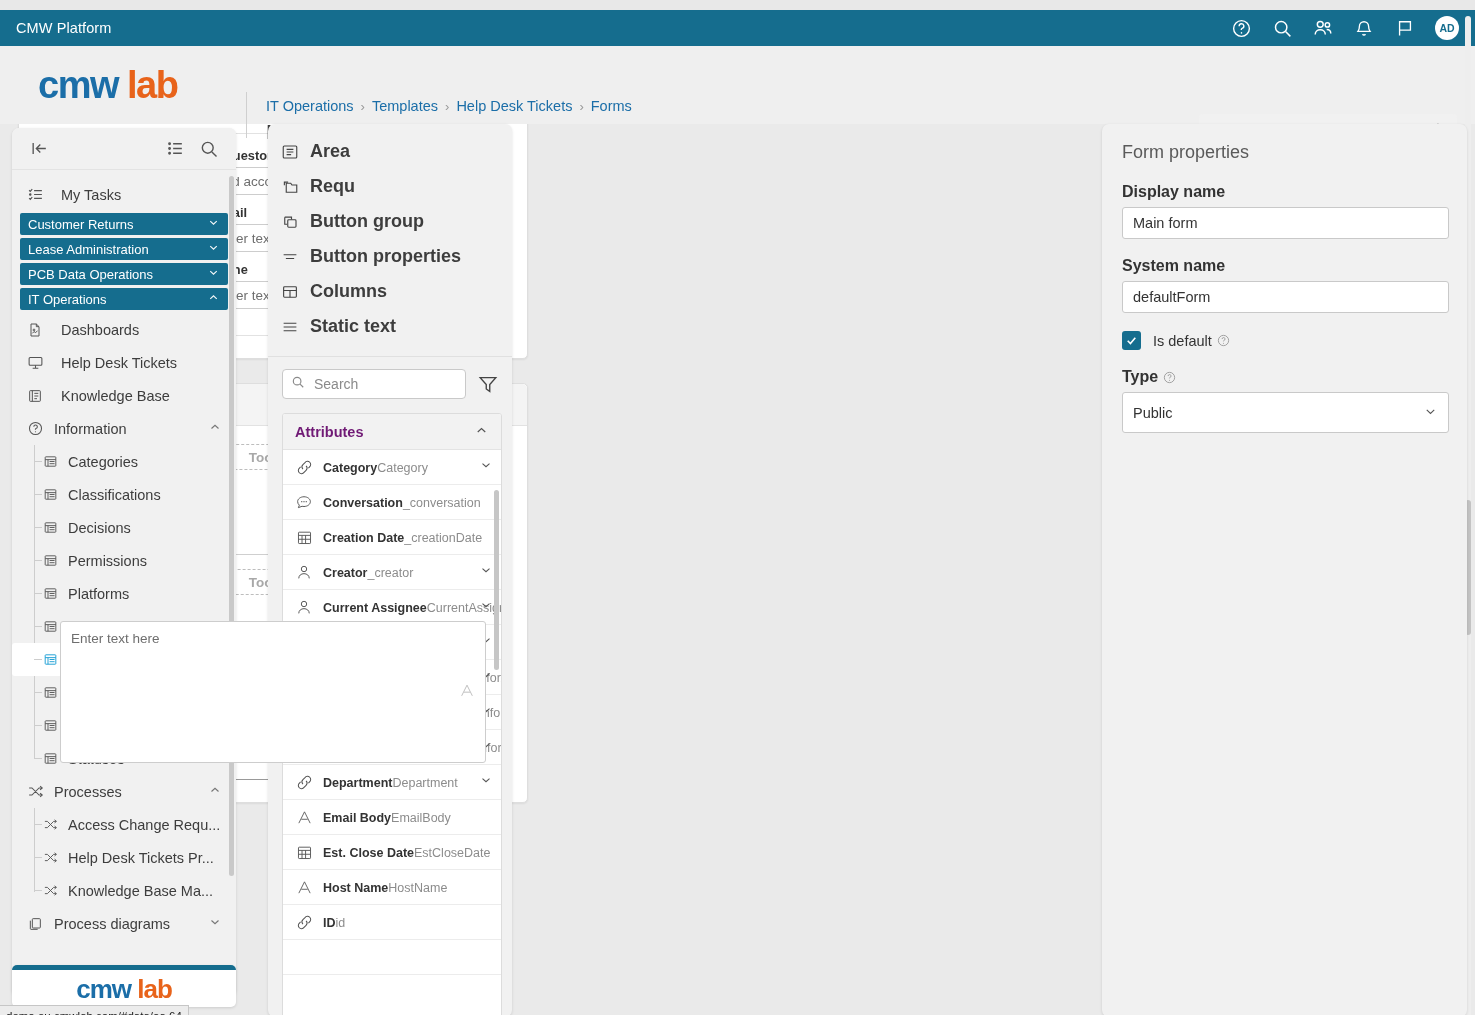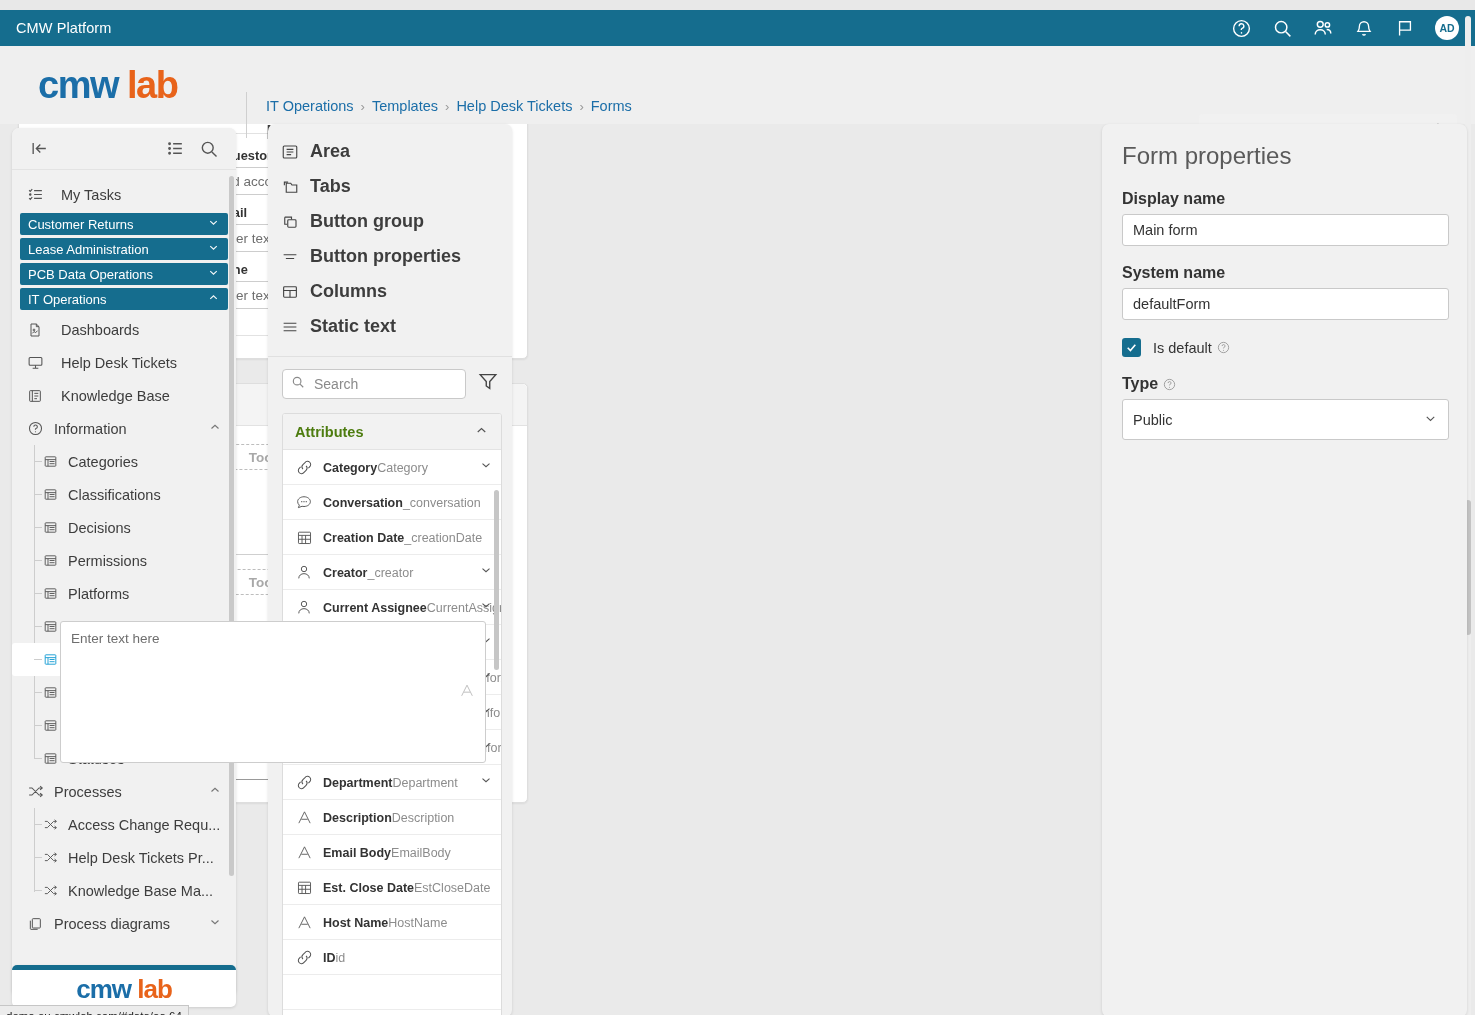--- a/index.html
+++ b/index.html
@@ -74,27 +74,27 @@
   .nav-footer { position: absolute; left: 12px; bottom: 18px; width: 224px; height: 42px; background: #fff; border-radius: 5px; overflow: hidden; box-shadow: 0 1px 3px rgba(0,0,0,.13);}
   .nav-footer .bar { height: 5px; background: #156d8e; }
   .nav-footer .lg { text-align: center; font-size: 26px; font-weight: bold; letter-spacing: -1px; margin-top: 4px; }
 
   
   #palette { left: 268px; top: 114px; width: 244px; height: 893px; }
   .pal-head { padding: 10px 0 6px 0; }
   .pal-item { display: flex; align-items: center; height: 35px; padding-left: 12px; gap: 10px; font-size: 18px; font-weight: bold; color: #3d3d3d; cursor: pointer; }
   .pal-item .ic { width: 20px; height: 20px; color: #444; display: flex; align-items: center; justify-content: center; flex: 0 0 20px;}
   .pal-sep { height: 1px; background: #e0e0e0; margin: 6px 0 0 0; }
-  .search-row { display: flex; align-items: flex-start; gap: 10px; padding: 12px 12px 10px 14px; }
+  .search-row { display: flex; align-items: center; gap: 10px; padding: 12px 12px 10px 14px; }
   .search-box { flex: 1; height: 30px; background: #fff; border: 1px solid #c9c9c9; border-radius: 4px; display: flex; align-items: center; padding: 0 8px; gap: 7px; }
   .search-box input { border: 0; outline: 0; font-size: 14px; color: #555; width: 100%; font-family: "Liberation Sans", sans-serif; background: transparent; }
   .search-box input::placeholder { color: #8a8a8a; }
   .filter-ico { width: 24px; height: 24px; color: #444; display: flex; align-items: center; justify-content: center; cursor: pointer; }
   .attr-card { margin: 4px 10px 0 14px; background: #fff; border: 1px solid #dcdcdc; border-radius: 3px; overflow: hidden; height: 612px; position: relative; }
-  .attr-head { height: 36px; background: #f2f2f2; display: flex; align-items: center; padding: 0 12px; font-size: 14.5px; font-weight: bold; color: #4d7c0f; cursor: pointer; border-bottom: 1px solid #e3e3e3;}
+  .attr-head { height: 36px; background: #f2f2f2; display: flex; align-items: center; padding: 0 12px; font-size: 14.5px; font-weight: bold; color: #701a75; cursor: pointer; border-bottom: 1px solid #e3e3e3;}
   .attr-head .chev { margin-left: auto; color: #555; }
   .attr-list { position: absolute; top: 36px; left: 0; right: 0; bottom: 0; overflow: hidden; }
   .attr-row { display: flex; align-items: center; gap: 9px; padding: 4px 8px 4px 11px; border-bottom: 1px solid #ececec; min-height: 35px; cursor: pointer; }
   .attr-row .ic { width: 20px; color: #555; display: flex; align-items: center; justify-content: center; flex: 0 0 20px; }
   .attr-txt { flex: 1; min-width: 0; line-height: 1.12; }
   .attr-name { font-size: 12.5px; font-weight: bold; color: #333; white-space: nowrap; overflow: hidden; text-overflow: ellipsis; }
   .attr-sys { font-size: 12.5px; color: #8c8c8c; white-space: nowrap; overflow: hidden; text-overflow: ellipsis; }
   .attr-row .chev { color: #555; flex: 0 0 14px; }
   .attr-scroll { position: absolute; right: 2px; top: 40px; width: 5px; height: 180px; background: #c6c6c6; border-radius: 3px; }
 
@@ -129,21 +129,21 @@
   .textarea-box {
     border: 1px solid #cdcdcd; border-radius: 3px; height: 142px; background: #fff; position: relative;
     padding: 9px 10px; font-size: 13.5px; color: #6e6e6e; cursor: text;
   }
   .textarea-box .fic { position: absolute; right: 10px; top: 50%; transform: translateY(-50%); color: #b6b6b6; }
   .canvas-scroll { position: absolute; right: 4px; top: 490px; width: 6px; height: 135px; background: #c3c3c3; border-radius: 3px; }
   .canvas-track { position: absolute; right: 4px; top: 6px; bottom: 6px; width: 6px; background: #eee; border-radius: 3px; }
 
   
   #props { left: 1102px; top: 114px; width: 365px; height: 893px; padding: 18px 18px 0 20px; }
-  .props-title { font-size: 24px; color: #5a5a5a; margin-bottom: 20px; }
+  .props-title { font-size: 18px; color: #5a5a5a; margin-bottom: 20px; }
   .plabel { font-size: 16px; font-weight: bold; color: #333; margin-bottom: 6px; display: flex; align-items: center; gap: 5px; }
   .pinput { height: 32px; background: #fff; border: 1px solid #c9c9c9; border-radius: 3px; display: flex; align-items: center; padding: 0 10px; font-size: 14.5px; color: #333; margin-bottom: 18px; cursor: text; }
   .pcheck-row { display: flex; align-items: center; gap: 12px; margin: 4px 0 18px 0; }
   .checkbox { width: 19px; height: 19px; background: #156d8e; border-radius: 3px; display: flex; align-items: center; justify-content: center; cursor: pointer; }
   .pcheck-label { font-size: 14.5px; color: #333; display: flex; align-items: center; gap: 5px; }
   .help { width: 13px; height: 13px; color: #9a9a9a; display: inline-flex; align-items: center; justify-content: center; }
   .pselect { height: 41px; background: #fff; border: 1px solid #c9c9c9; border-radius: 3px; display: flex; align-items: center; padding: 0 10px; font-size: 14.5px; color: #333; cursor: pointer; }
   .pselect .chev { margin-left: auto; color: #555; }
 
   
@@ -533,21 +533,21 @@
           </span>
         <span data-name="palette-item-label">Area</span>
       </div>
       <div class="pal-item" data-name="palette-item-tabs">
         <span class="ic" data-name="tabs-icon">
             <svg width="18" height="18" viewBox="0 0 24 24" fill="none" stroke="currentColor" stroke-width="1.5">
               <path d="M7 7h6l1.6 2.4H21V19H7Z"></path>
               <path d="M4.5 9.5V5.5h5"></path>
             </svg>
           </span>
-        <span data-name="palette-item-label">Tabs</span>
+        <span data-name="palette-item-label">Requ</span>
       </div>
       <div class="pal-item" data-name="palette-item-button-group">
         <span class="ic" data-name="button-group-icon">
             <svg width="18" height="18" viewBox="0 0 24 24" fill="none" stroke="currentColor" stroke-width="1.5">
               <rect x="9" y="9" width="11" height="10" rx="1.2"></rect>
               <path d="M5 5.5h9v3M5 5.5V15h3"></path>
             </svg>
           </span>
         <span data-name="palette-item-label">Button group</span>
       </div>
@@ -712,28 +712,20 @@
             <span class="ic" data-name="link-icon">
               <svg width="19" height="19" viewBox="0 0 24 24" fill="none" stroke="currentColor" stroke-width="1.3">
                 <path d="M10 14a4 4 0 0 1 0-5.6l2.6-2.6a4 4 0 1 1 5.6 5.6l-1.3 1.3"></path>
                 <path d="M14 10a4 4 0 0 1 0 5.6l-2.6 2.6A4 4 0 1 1 5.8 12.6l1.3-1.3"></path>
               </svg>
             </span>
             <span class="attr-txt"><span class="attr-name" data-name="attribute-name">Department</span><span class="attr-sys" data-name="attribute-system-name">Department</span></span>
             <span class="chev" data-name="chevron-down-icon"><svg width="14" height="14" viewBox="0 0 24 24" fill="none" stroke="currentColor" stroke-width="1.8">
                 <path d="M6 9.5 12 15l6-5.5"></path>
               </svg></span>
-          </div>
-          <div class="attr-row" data-name="attribute-row">
-            <span class="ic" data-name="text-icon">
-              <svg width="17" height="17" viewBox="0 0 24 24" fill="none" stroke="currentColor" stroke-width="1.25">
-                <path d="M4 20 12 4l8 16M7.5 14.5h9"></path>
-              </svg>
-            </span>
-            <span class="attr-txt"><span class="attr-name" data-name="attribute-name">Description</span><span class="attr-sys" data-name="attribute-system-name">Description</span></span>
           </div>
           <div class="attr-row" data-name="attribute-row">
             <span class="ic" data-name="text-icon">
               <svg width="17" height="17" viewBox="0 0 24 24" fill="none" stroke="currentColor" stroke-width="1.25">
                 <path d="M4 20 12 4l8 16M7.5 14.5h9"></path>
               </svg>
             </span>
             <span class="attr-txt"><span class="attr-name" data-name="attribute-name">Email Body</span><span class="attr-sys" data-name="attribute-system-name">EmailBody</span></span>
           </div>
           <div class="attr-row" data-name="attribute-row">

